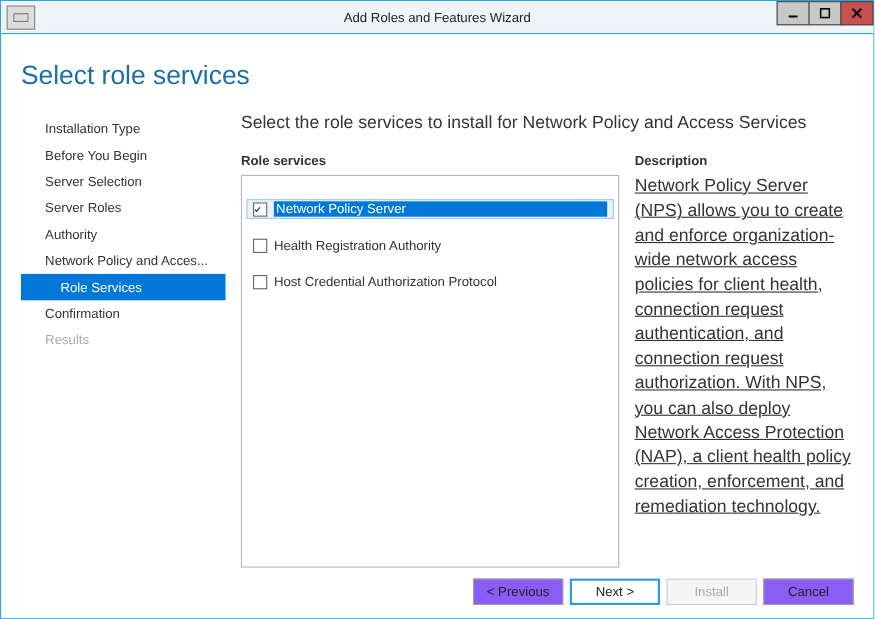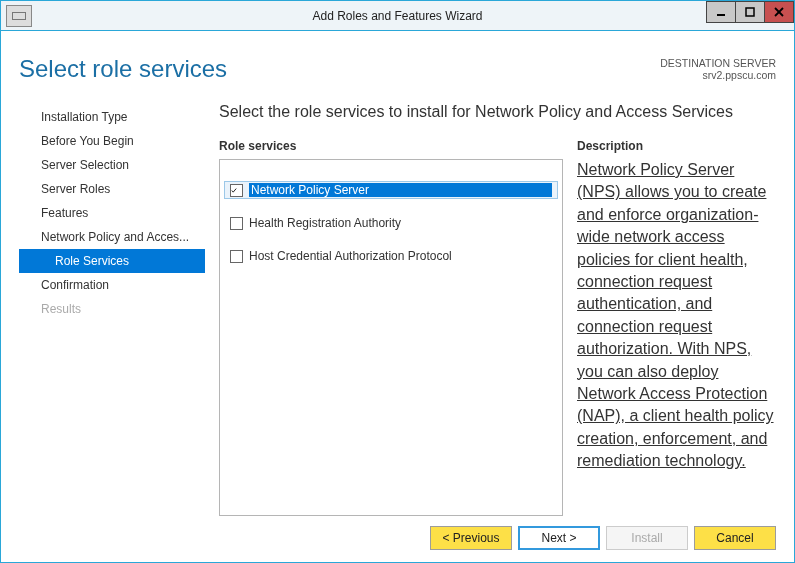--- a/index.html
+++ b/index.html
@@ -202,21 +202,21 @@
   .button-row {
     display: flex;
     justify-content: flex-end;
     gap: 6px;
     padding-top: 10px;
   }
   .btn {
     min-width: 82px;
     height: 24px;
     border: 1px solid #9c9c9c;
-    background: #fde047;
+    background: #8b5cf6;
     font-size: 12px;
     color: #222;
     display: flex; align-items:center; justify-content:center;
     padding: 0 10px;
   }
   .btn.default {
     border: 2px solid #3399dd;
     background: #fff;
     height: 24px;
   }
@@ -256,34 +256,30 @@
           <line x1="9" y1="1" x2="1" y2="9" stroke="#000" stroke-width="1.8"></line>
         </svg>
       </div>
     </div>
   </div>
 
   <div class="body">
 
     <div class="header-row">
       <div class="page-title">Select role services</div>
-      <div class="dest">
-        <span class="lbl">DESTINATION SERVER</span>
-        <span class="srv">srv2.ppscu.com</span>
-      </div>
     </div>
 
     <div class="main">
 
       <div class="sidebar" id="sidebar">
           <div class="step">Installation Type</div>
           <div class="step">Before You Begin</div>
           <div class="step">Server Selection</div>
           <div class="step">Server Roles</div>
-          <div class="step">Features</div>
+          <div class="step">Authority</div>
           <div class="step">Network Policy and Acces...</div>
           <div class="step active sub">Role Services</div>
           <div class="step">Confirmation</div>
           <div class="step disabled">Results</div>
         </div>
 
       <div class="content">
         <div class="instruction">Select the role services to install for Network Policy and Access Services</div>
         <div class="columns">
           <div class="col-left">

